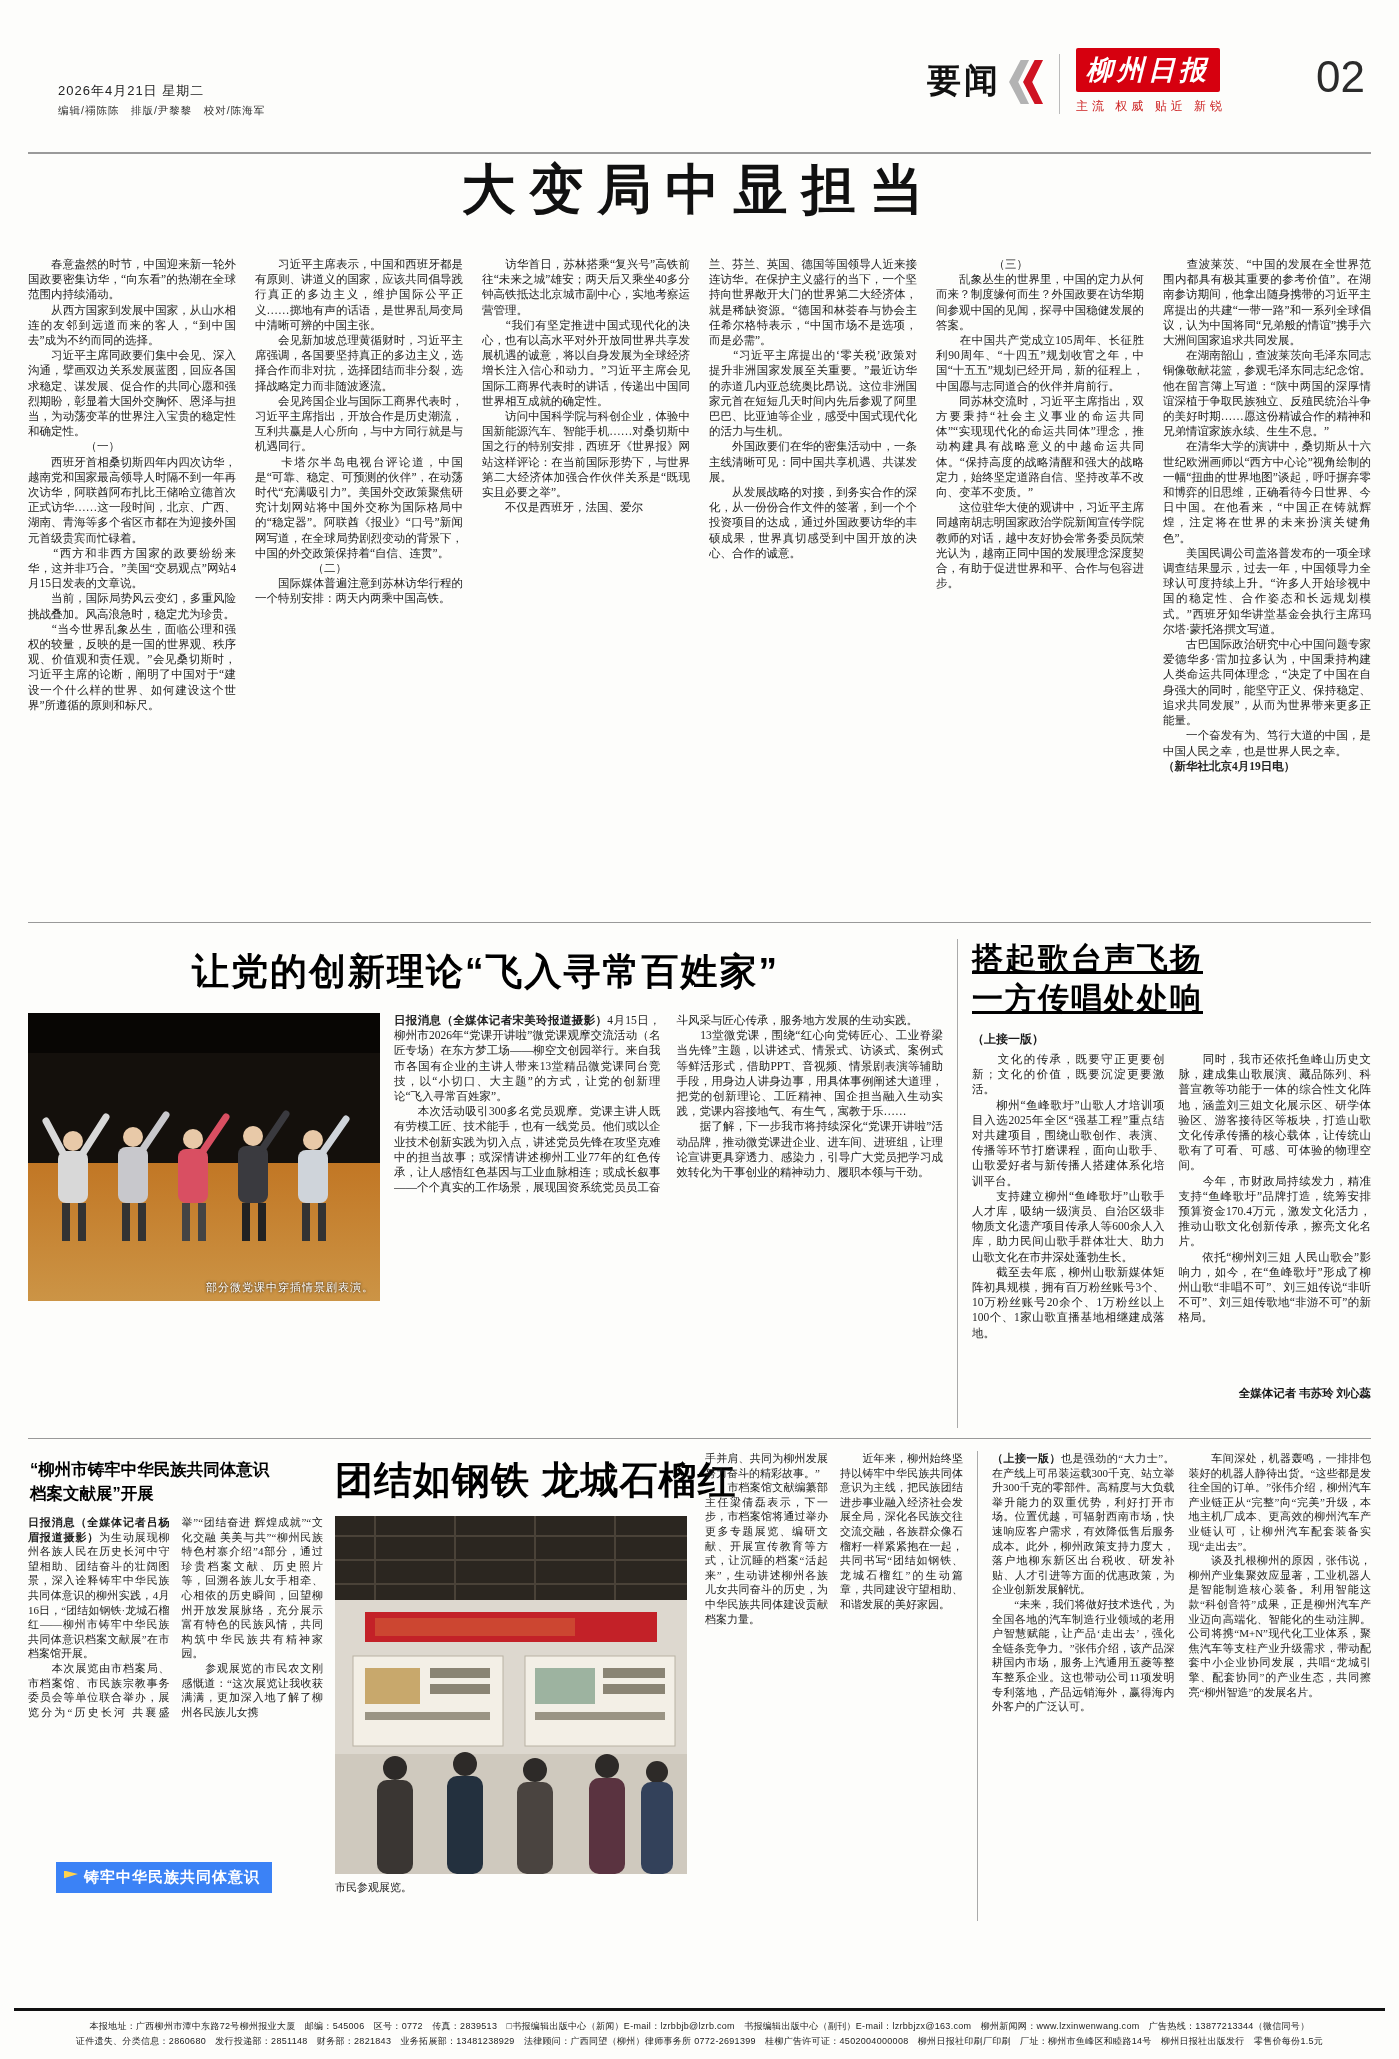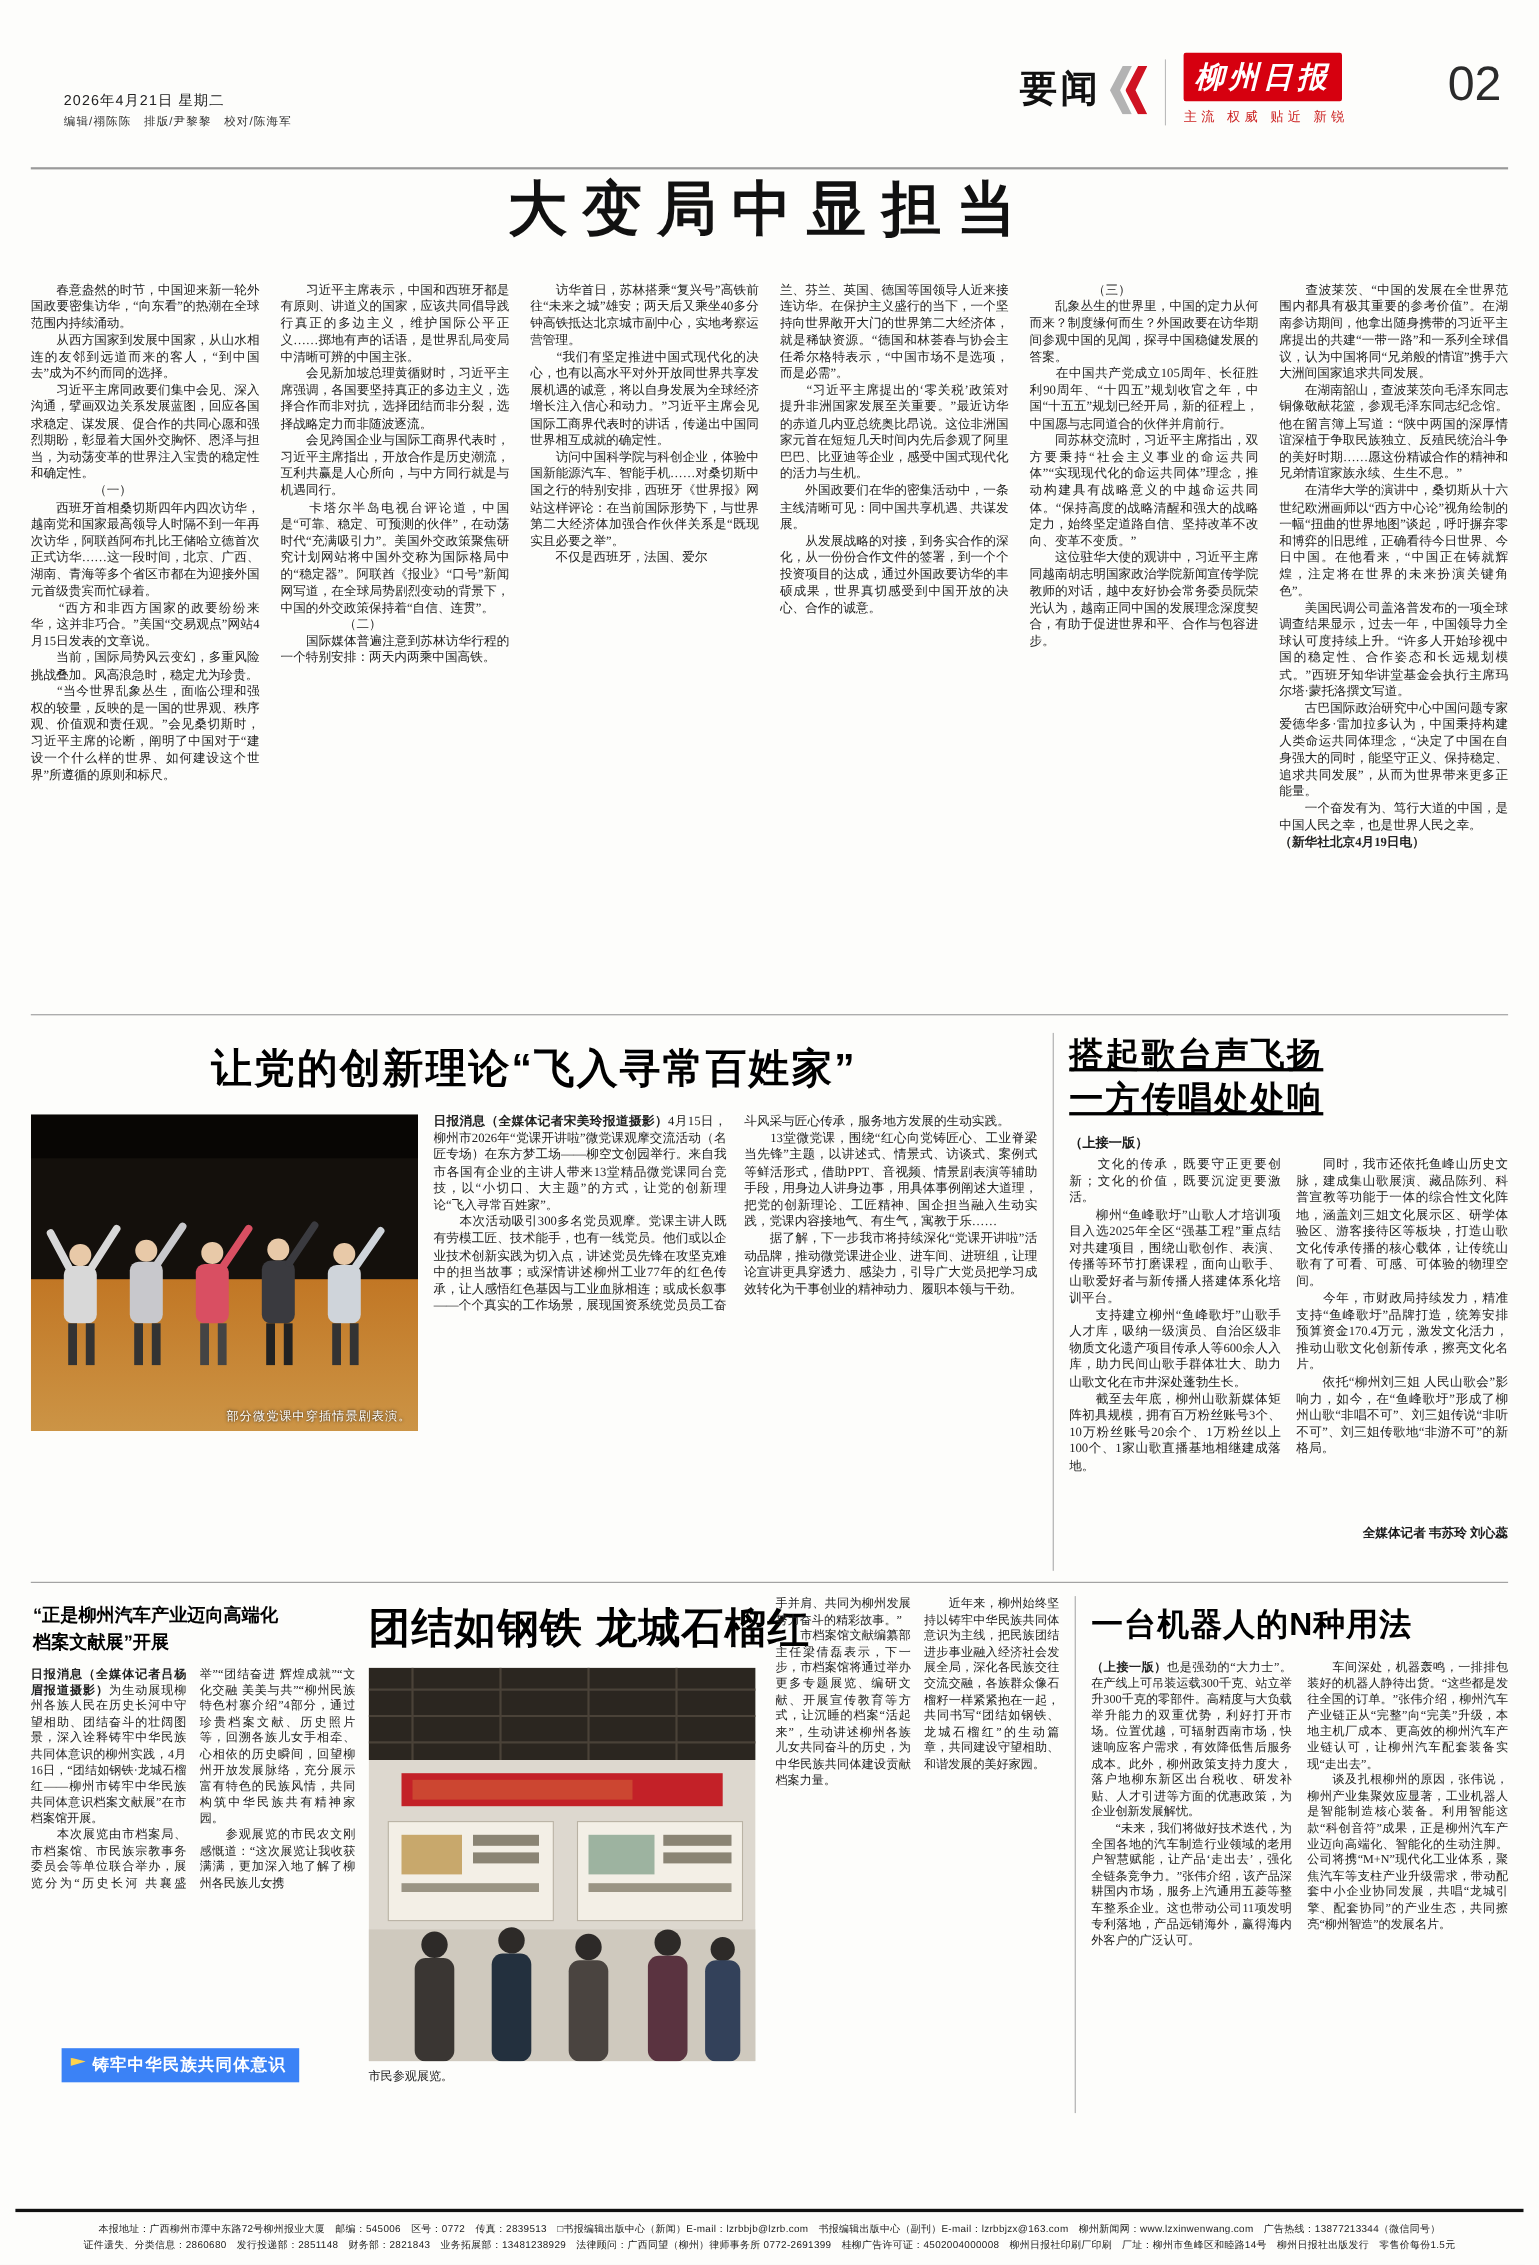--- a/index.html
+++ b/index.html
@@ -231,21 +231,21 @@
 　　今年，市财政局持续发力，精准支持“鱼峰歌圩”品牌打造，统筹安排预算资金170.4万元，激发文化活力，推动山歌文化创新传承，擦亮文化名片。
 　　依托“柳州刘三姐 人民山歌会”影响力，如今，在“鱼峰歌圩”形成了柳州山歌“非唱不可”、刘三姐传说“非听不可”、刘三姐传歌地“非游不可”的新格局。</div>
         <div class="song-by">全媒体记者 韦苏玲 刘心蕊</div>
       </div>
     </section>
 
     <div class="band-rule"></div>
 
     <section class="bot">
       <div class="botA">
-        <div class="botA-kicker" style="white-space:pre-line;">“正是柳州汽车产业迈向高端化
+        <div class="botA-kicker" style="white-space:pre-line;">“柳州市铸牢中华民族共同体意识
 档案文献展”开展</div>
         <div class="botA-text"><span class="boldlead">日报消息（全媒体记者吕杨眉报道摄影）</span><span>为生动展现柳州各族人民在历史长河中守望相助、团结奋斗的壮阔图景，深入诠释铸牢中华民族共同体意识的柳州实践，4月16日，“团结如钢铁·龙城石榴红——柳州市铸牢中华民族共同体意识档案文献展”在市档案馆开展。
 　　本次展览由市档案局、市档案馆、市民族宗教事务委员会等单位联合举办，展览分为“历史长河 共襄盛举”“团结奋进 辉煌成就”“文化交融 美美与共”“柳州民族特色村寨介绍”4部分，通过珍贵档案文献、历史照片等，回溯各族儿女手相牵、心相依的历史瞬间，回望柳州开放发展脉络，充分展示富有特色的民族风情，共同构筑中华民族共有精神家园。
 　　参观展览的市民农文刚感慨道：“这次展览让我收获满满，更加深入地了解了柳州各民族儿女携</span></div>
         <div class="badge">
           <span class="flagicon"></span>
           <span>铸牢中华民族共同体意识</span>
         </div>
       </div>
       <div class="botB">
@@ -291,21 +291,20 @@
           </svg>
         </div>
         <div class="ph2-cap">市民参观展览。</div>
       </div>
       <div class="botC">
         <div class="botC-text">手并肩、共同为柳州发展努力奋斗的精彩故事。”
 　　市档案馆文献编纂部主任梁倩磊表示，下一步，市档案馆将通过举办更多专题展览、编研文献、开展宣传教育等方式，让沉睡的档案“活起来”，生动讲述柳州各族儿女共同奋斗的历史，为中华民族共同体建设贡献档案力量。
 　　近年来，柳州始终坚持以铸牢中华民族共同体意识为主线，把民族团结进步事业融入经济社会发展全局，深化各民族交往交流交融，各族群众像石榴籽一样紧紧抱在一起，共同书写“团结如钢铁、龙城石榴红”的生动篇章，共同建设守望相助、和谐发展的美好家园。</div>
       </div>
       <div class="botD">
-        <div class="botD-title">一台机器人的N种用法</div>
         <div class="botD-text"><span class="boldlead">（上接一版）</span><span>也是强劲的“大力士”。在产线上可吊装运载300千克、站立举升300千克的零部件。高精度与大负载举升能力的双重优势，利好打开市场。位置优越，可辐射西南市场，快速响应客户需求，有效降低售后服务成本。此外，柳州政策支持力度大，落户地柳东新区出台税收、研发补贴、人才引进等方面的优惠政策，为企业创新发展解忧。
 　　“未来，我们将做好技术迭代，为全国各地的汽车制造行业领域的老用户智慧赋能，让产品‘走出去’，强化全链条竞争力。”张伟介绍，该产品深耕国内市场，服务上汽通用五菱等整车整系企业。这也带动公司11项发明专利落地，产品远销海外，赢得海内外客户的广泛认可。
 　　车间深处，机器轰鸣，一排排包装好的机器人静待出货。“这些都是发往全国的订单。”张伟介绍，柳州汽车产业链正从“完整”向“完美”升级，本地主机厂成本、更高效的柳州汽车产业链认可，让柳州汽车配套装备实现“走出去”。
 　　谈及扎根柳州的原因，张伟说，柳州产业集聚效应显著，工业机器人是智能制造核心装备。利用智能这款“科创音符”成果，正是柳州汽车产业迈向高端化、智能化的生动注脚。公司将携“M+N”现代化工业体系，聚焦汽车等支柱产业升级需求，带动配套中小企业协同发展，共唱“龙城引擎、配套协同”的产业生态，共同擦亮“柳州智造”的发展名片。</span></div>
       </div>
     </section>
   </div>
 
   <div class="foot">
     <div class="foot-line">本报地址：广西柳州市潭中东路72号柳州报业大厦　邮编：545006　区号：0772　传真：2839513　□书报编辑出版中心（新闻）E-mail：lzrbbjb@lzrb.com　书报编辑出版中心（副刊）E-mail：lzrbbjzx@163.com　柳州新闻网：www.lzxinwenwang.com　广告热线：13877213344（微信同号）</div>

